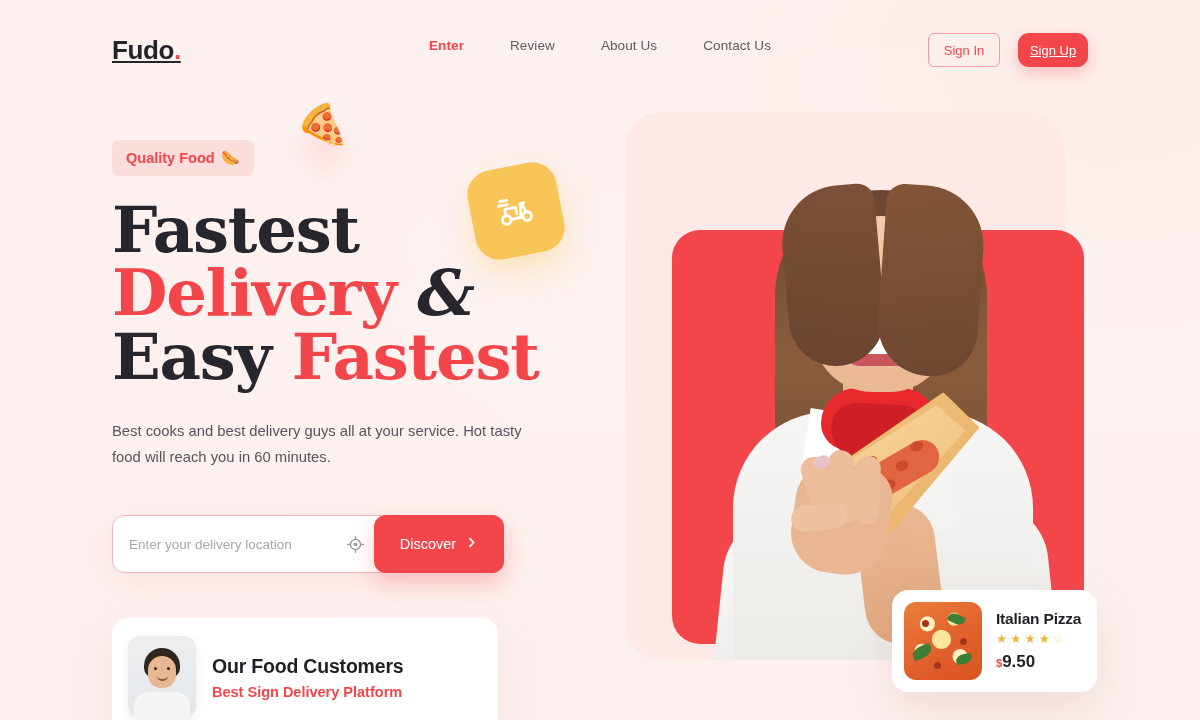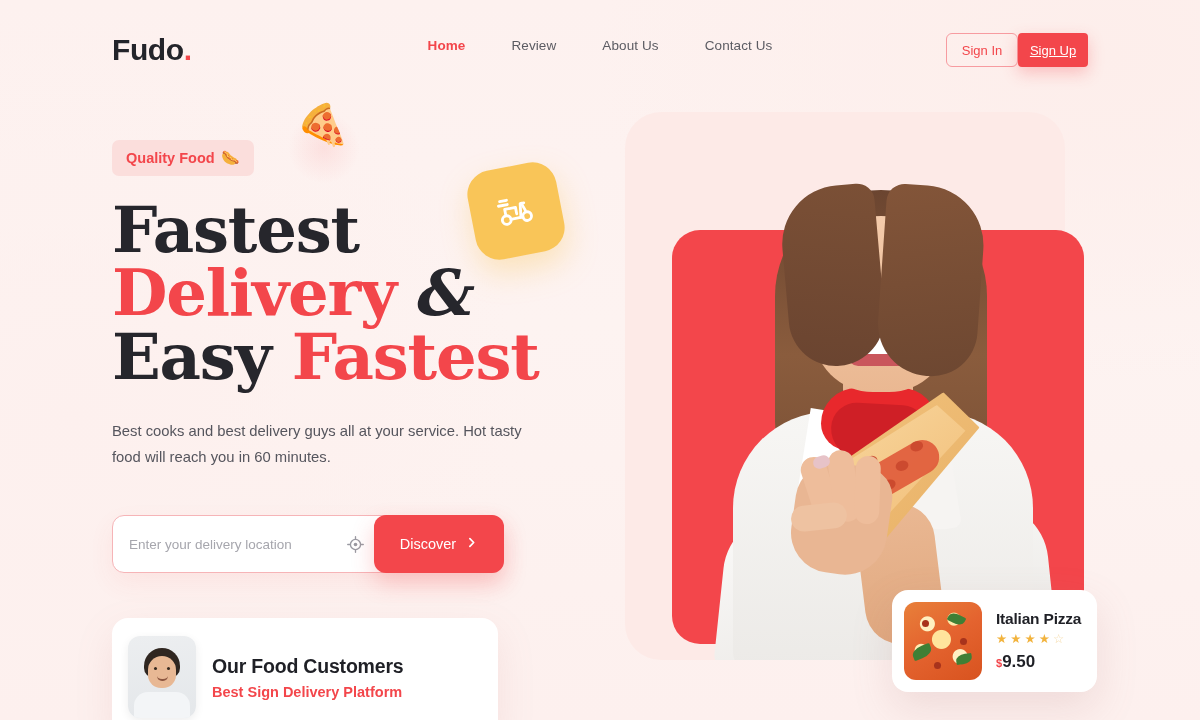--- a/index.html
+++ b/index.html
@@ -16,44 +16,45 @@
     -webkit-font-smoothing:antialiased;
   }
 
   
   .header{
     position:absolute; top:0; left:0; width:1200px; height:100px;
     display:flex; align-items:center; padding:0 112px;
   }
   .logo{
     font-family:"Liberation Sans", sans-serif;
-    font-size:30px; font-weight:bold; letter-spacing:-.4px; color:#23242a;
+    font-size:26px; font-weight:bold; letter-spacing:-.4px; color:#23242a;
     white-space:nowrap;
+    text-decoration:underline;
   }
   .logo .dot{ color:#f3464b; }
 
   .nav{
     position:absolute; left:0; width:1200px; top:38px;
     display:flex; justify-content:center; gap:46px; pointer-events:none;
   }
   .nav a{
     pointer-events:auto;
     font-size:13.5px; color:#5b5b62; text-decoration:none; letter-spacing:.1px;
   }
   .nav a.active{ color:#f3464b; font-weight:bold; }
 
-  .auth{ margin-left:auto; display:flex; align-items:flex-end; z-index:3; }
+  .auth{ margin-left:auto; display:flex; align-items:flex-end; gap:18px; z-index:3; }
   .btn-signin{
     width:72px; height:34px; border:1px solid #f79ba0; border-radius:6px;
     background:transparent; color:#f3464b; font-size:13px;
     font-family:"Liberation Sans", sans-serif; cursor:pointer;
     display:flex; align-items:center; justify-content:center;
   }
   .btn-signup{
-    width:70px; height:34px; border:none; border-radius:4px;
+    width:70px; height:34px; border:none; border-radius:11px;
     background:#f3464b; color:#fff; font-size:13px;
     font-family:"Liberation Sans", sans-serif; cursor:pointer;
     display:flex; align-items:center; justify-content:center;
     box-shadow:0 6px 16px rgba(243,70,75,.28);
     text-decoration:underline;
   }
 
   
   .left{ position:absolute; left:112px; top:140px; width:520px; }
 
@@ -298,21 +299,21 @@
 </style>
 </head>
 <body>
 
 <header class="header">
   <div class="logo">
     <span>Fudo</span><span class="dot">.</span>
   </div>
 
   <nav class="nav">
-    <a href="#" class="active">Home</a>
+    <a href="#" class="active">Enter</a>
     <a href="#">Review</a>
     <a href="#">About Us</a>
     <a href="#">Contact Us</a>
   </nav>
 
   <div class="auth">
     <button class="btn-signin">Sign In</button>
     <button class="btn-signup">Sign Up</button>
   </div>
 </header>

